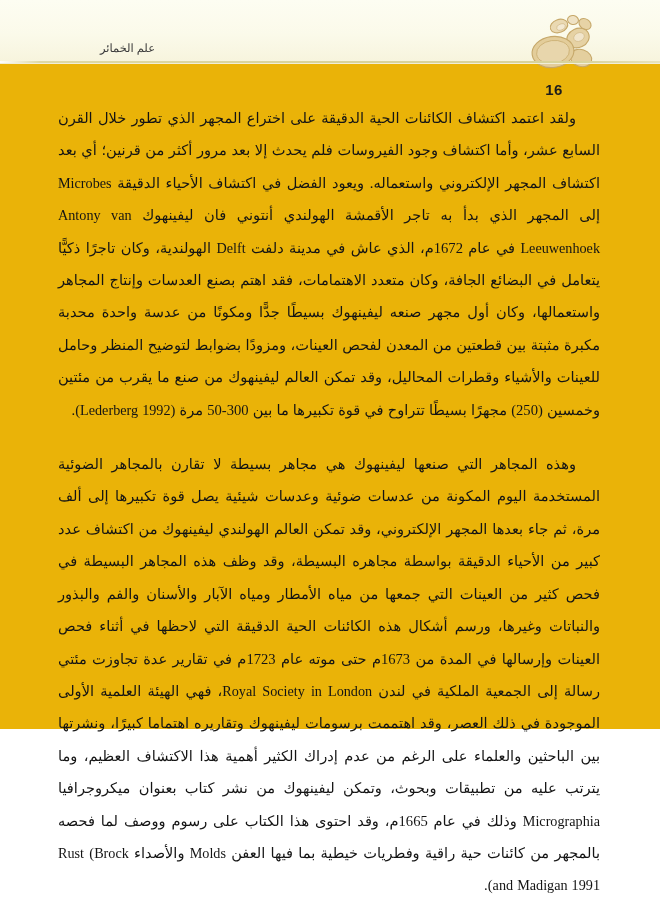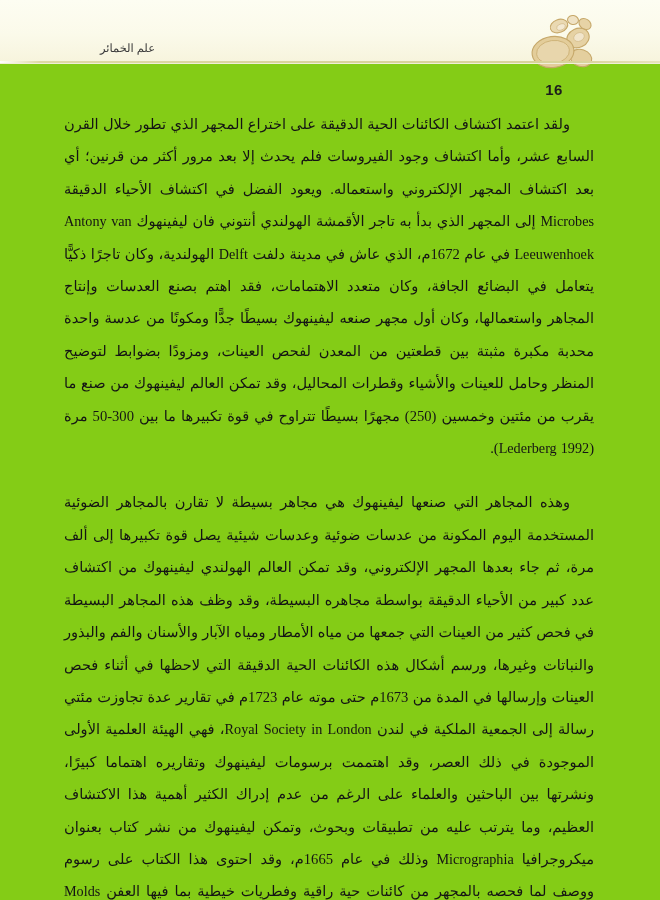--- a/index.html
+++ b/index.html
@@ -12,22 +12,22 @@
     height: 900px;
     background: #ffffff;
     font-family: "Liberation Serif", "DejaVu Serif", serif;
     position: relative;
     overflow: hidden;
   }
 
   .page {
     position: relative;
     width: 660px;
-    height: 900px;
-    background: #84cc16;
+    height: 729px;
+    background: #eab308;
   }
 
   
   .top-band {
     position: absolute;
     left: 0;
     top: 0;
     width: 660px;
     height: 62px;
     background: linear-gradient(180deg, #fdfdf2 0%, #fbfaea 55%, #f7f4dd 100%);
@@ -101,21 +101,21 @@
     position: absolute;
     right: 58px;
     top: 100px;
     width: 546px;
     direction: rtl;
     text-align: justify;
     text-justify: inter-word;
   }
 
   .para {
-    margin: 8px;
+    margin: 2px;
     font-size: 14.6px;
     line-height: 32.4px;
     color: #141414;
     text-indent: 24px;
     text-align: justify;
     font-family: "Liberation Serif", "DejaVu Serif", serif;
     word-spacing: 0.5px;
   }
 
   .para + .para {

